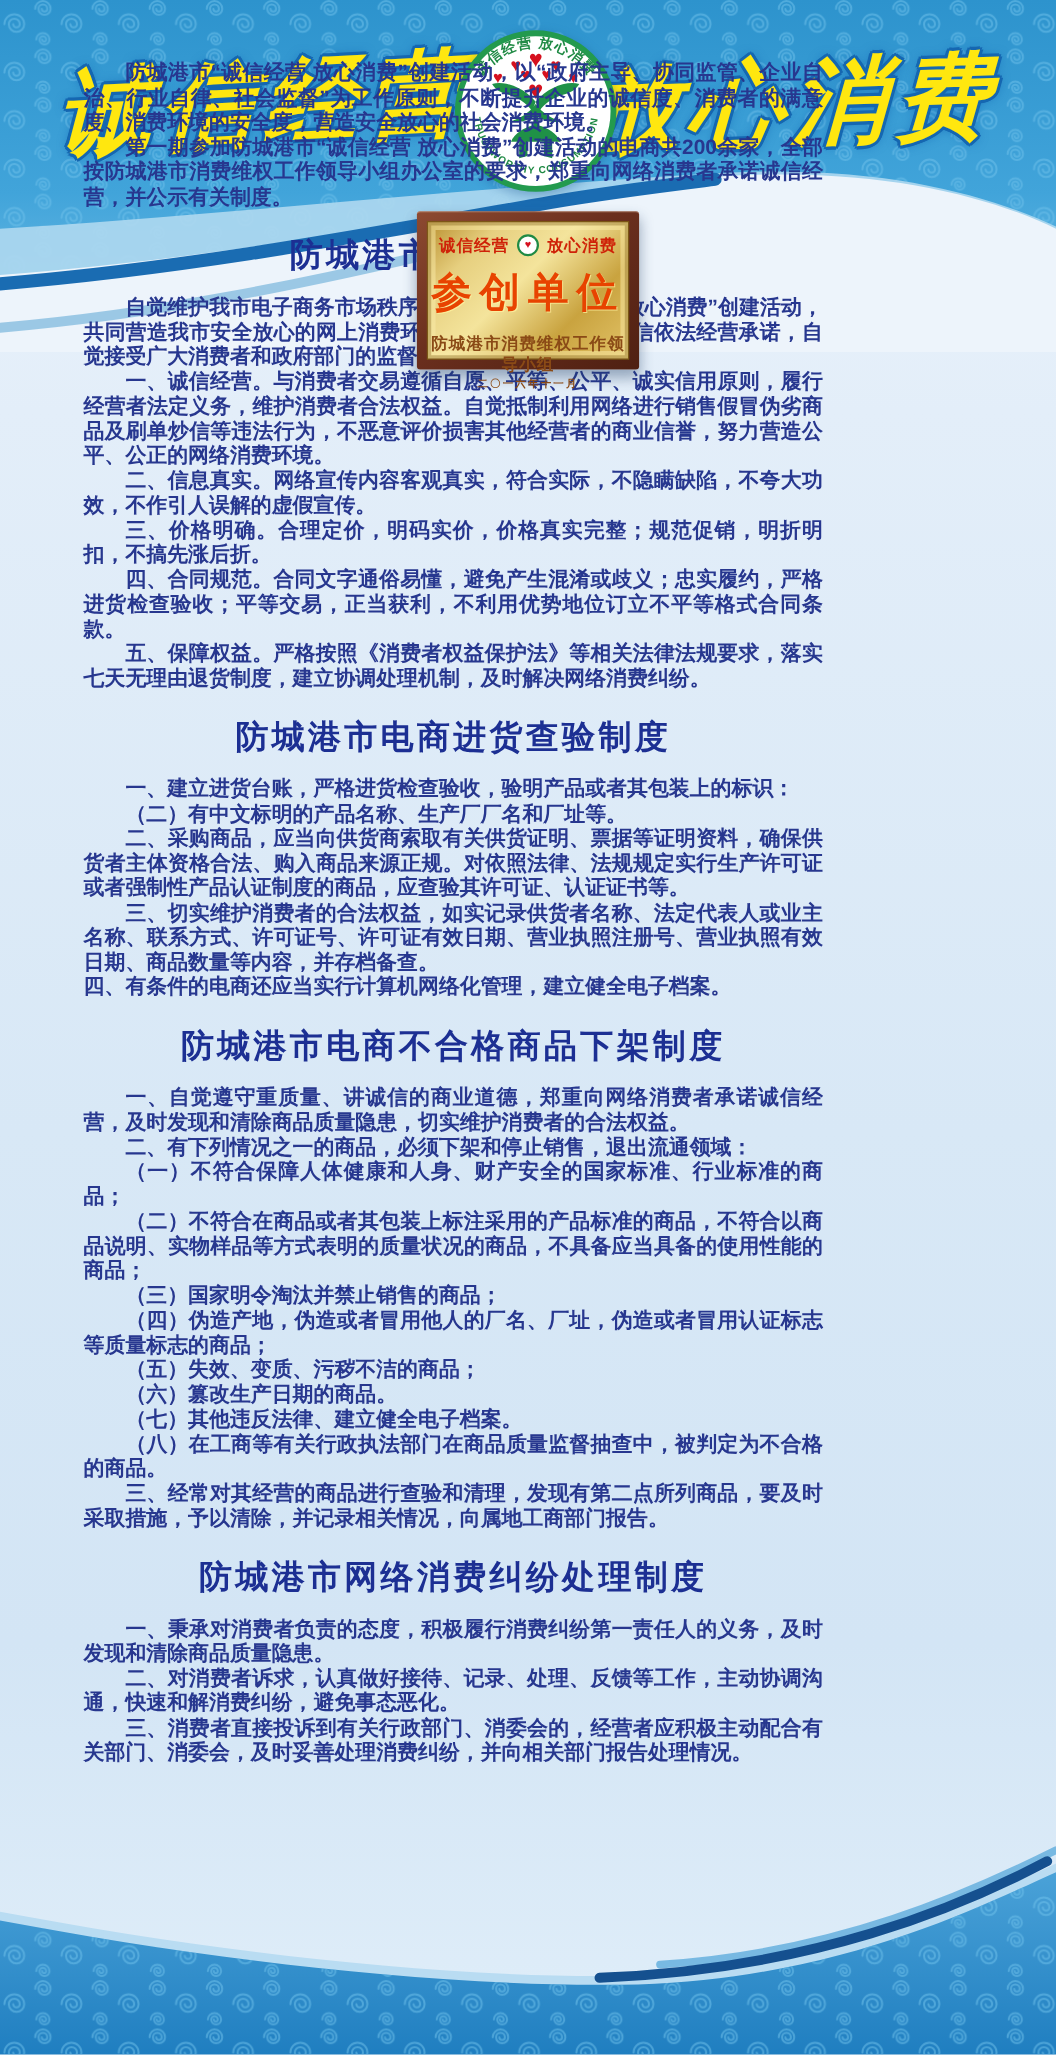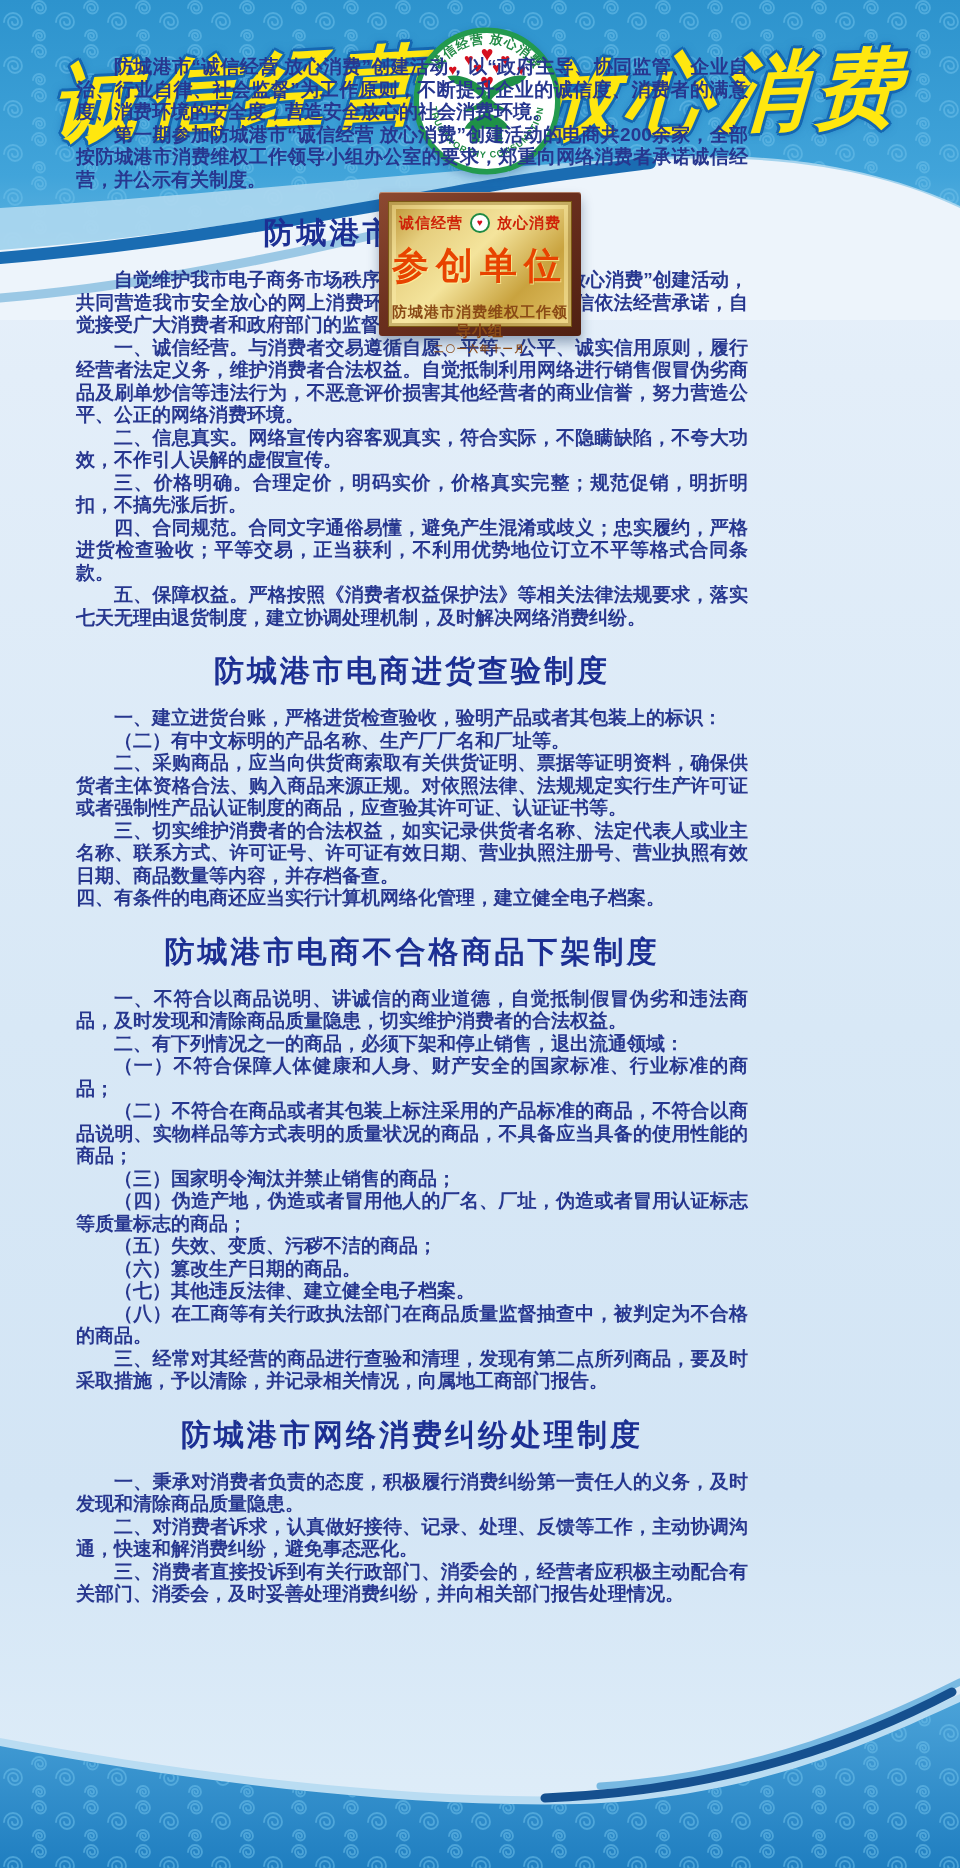--- a/index.html
+++ b/index.html
@@ -161,21 +161,21 @@
         <section>
           <h2 class="sec-title">防城港市电商进货查验制度</h2>
           <p class="para indent">一、建立进货台账，严格进货检查验收，验明产品或者其包装上的标识：</p>
           <p class="para indent">（二）有中文标明的产品名称、生产厂厂名和厂址等。</p>
           <p class="para indent">二、采购商品，应当向供货商索取有关供货证明、票据等证明资料，确保供货者主体资格合法、购入商品来源正规。对依照法律、法规规定实行生产许可证或者强制性产品认证制度的商品，应查验其许可证、认证证书等。</p>
           <p class="para indent">三、切实维护消费者的合法权益，如实记录供货者名称、法定代表人或业主名称、联系方式、许可证号、许可证有效日期、营业执照注册号、营业执照有效日期、商品数量等内容，并存档备查。</p>
           <p class="para">四、有条件的电商还应当实行计算机网络化管理，建立健全电子档案。</p>
         </section>
         <section>
           <h2 class="sec-title">防城港市电商不合格商品下架制度</h2>
-          <p class="para indent">一、不符合以商品说明、讲诚信的商业道德，自觉抵制假冒伪劣和违法商品，及时发现和清除商品质量隐患，切实维护消费者的合法权益。</p>
+          <p class="para indent">一、自觉遵守重质量、讲诚信的商业道德，郑重向网络消费者承诺诚信经营，及时发现和清除商品质量隐患，切实维护消费者的合法权益。</p>
           <p class="para indent">二、有下列情况之一的商品，必须下架和停止销售，退出流通领域：</p>
           <p class="para indent">（一）不符合保障人体健康和人身、财产安全的国家标准、行业标准的商品；</p>
           <p class="para indent">（二）不符合在商品或者其包装上标注采用的产品标准的商品，不符合以商品说明、实物样品等方式表明的质量状况的商品，不具备应当具备的使用性能的商品；</p>
           <p class="para indent">（三）国家明令淘汰并禁止销售的商品；</p>
           <p class="para indent">（四）伪造产地，伪造或者冒用他人的厂名、厂址，伪造或者冒用认证标志等质量标志的商品；</p>
           <p class="para indent">（五）失效、变质、污秽不洁的商品；</p>
           <p class="para indent">（六）篡改生产日期的商品。</p>
           <p class="para indent">（七）其他违反法律、建立健全电子档案。</p>
           <p class="para indent">（八）在工商等有关行政执法部门在商品质量监督抽查中，被判定为不合格的商品。</p>
           <p class="para indent">三、经常对其经营的商品进行查验和清理，发现有第二点所列商品，要及时采取措施，予以清除，并记录相关情况，向属地工商部门报告。</p>

